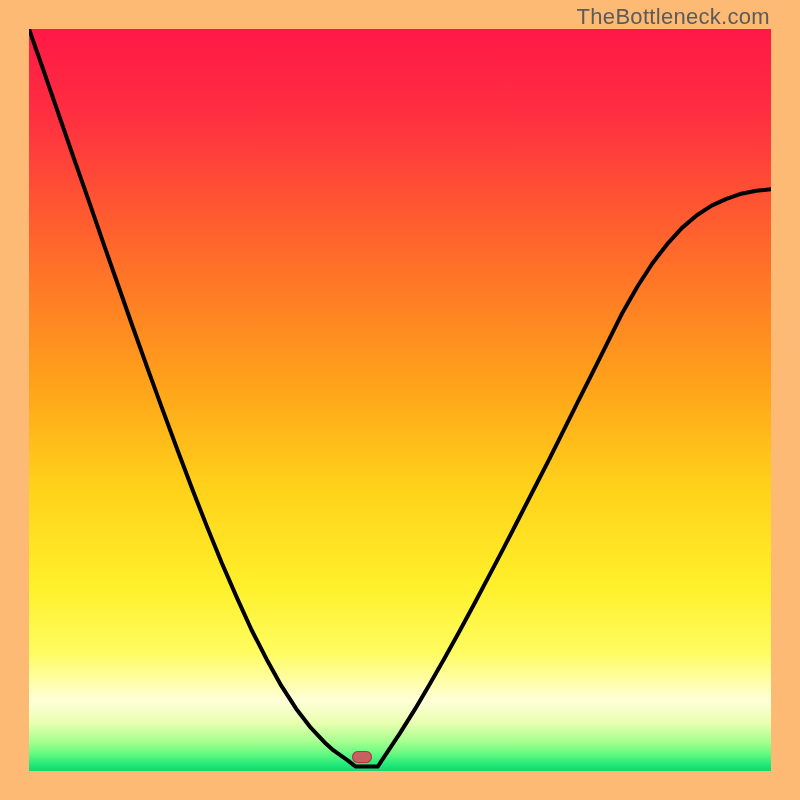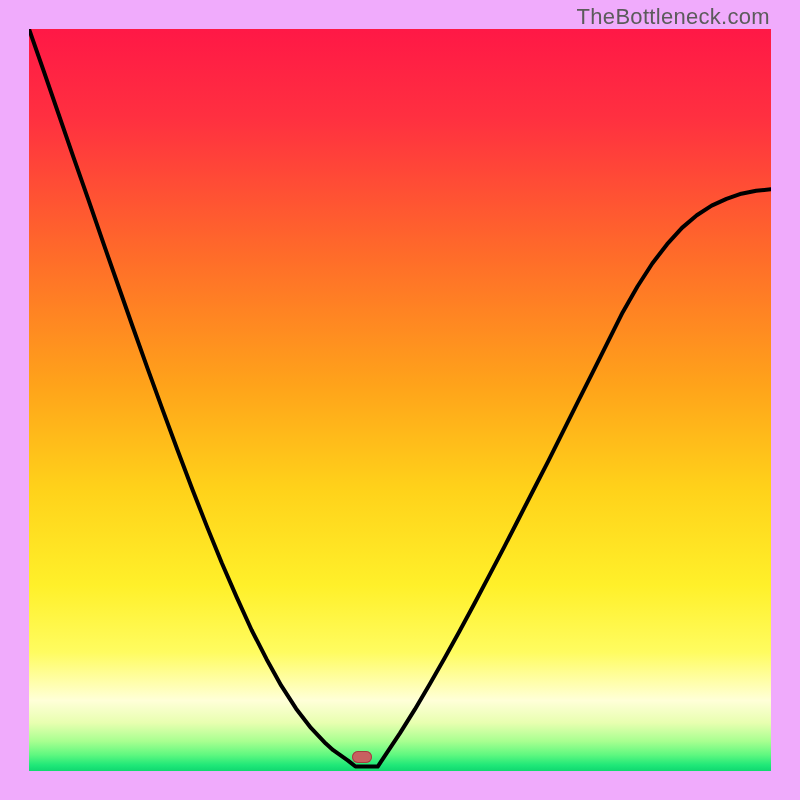--- a/index.html
+++ b/index.html
@@ -10,21 +10,21 @@
     background: #000000;
     overflow: hidden;
     font-family: Arial, Helvetica, sans-serif;
   }
   .frame {
     position: absolute;
     left: 0;
     top: 0;
     width: 800px;
     height: 800px;
-    background: #f0abfc;
+    background: #fdba74;
   }
   .plot-area {
     position: absolute;
     left: 29px;
     top: 29px;
     width: 742px;
     height: 742px;
     overflow: hidden;
   }
   .gradient-bg {

